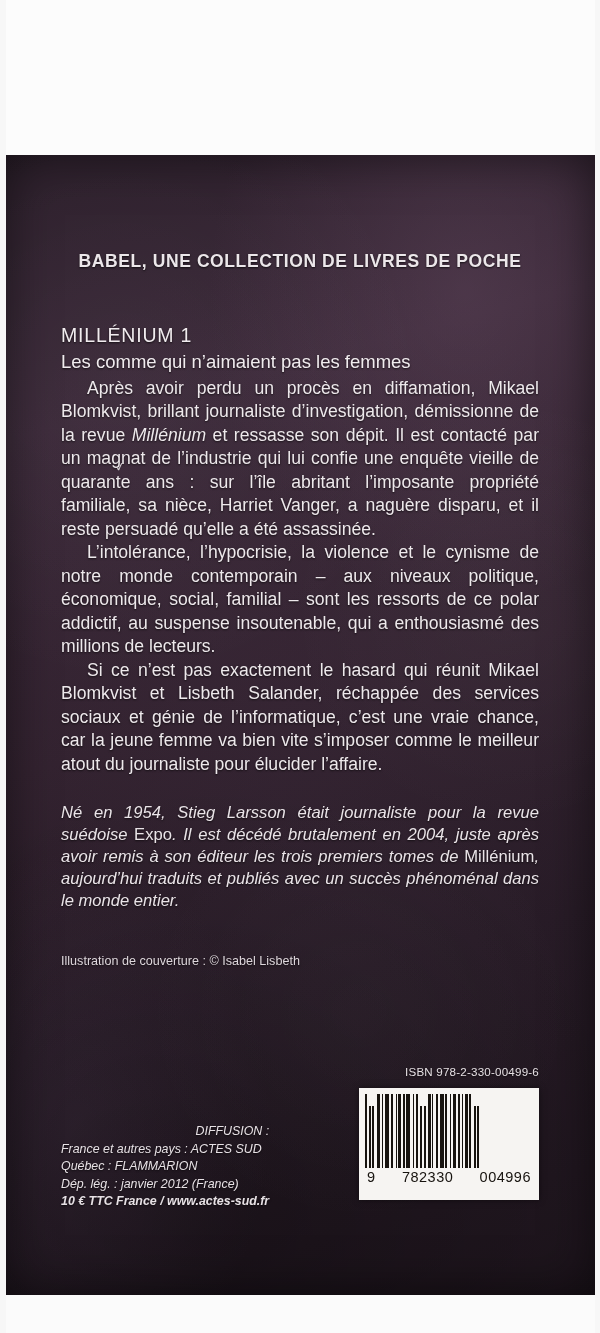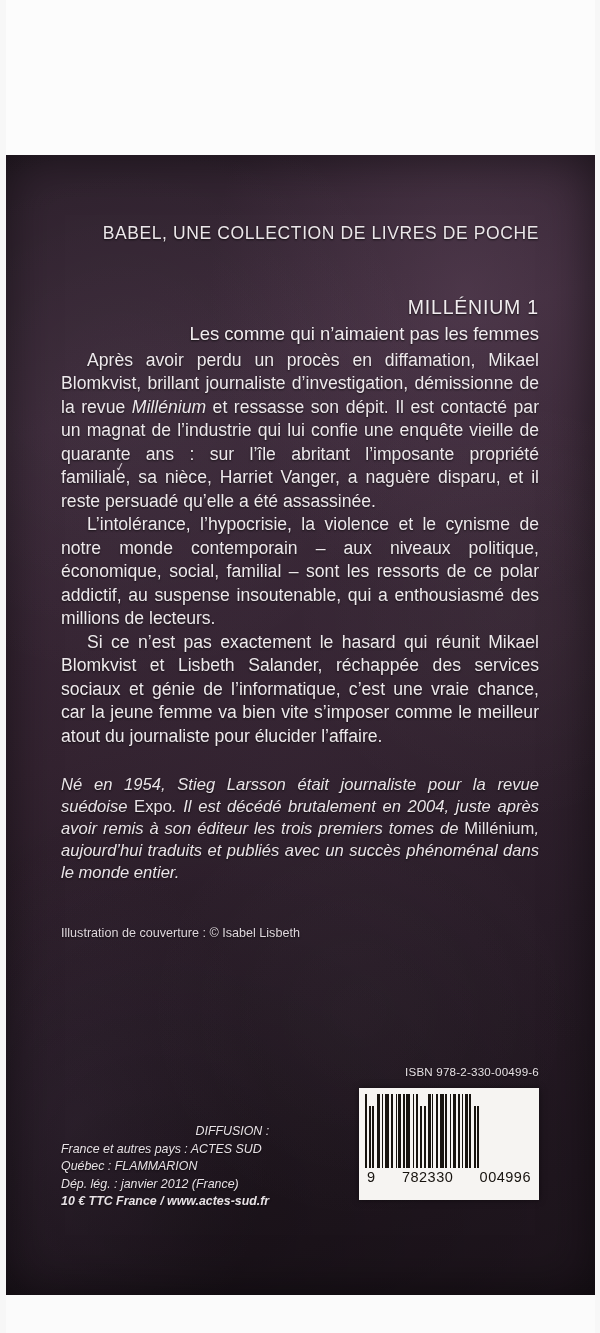--- a/index.html
+++ b/index.html
@@ -75,42 +75,42 @@
     pointer-events: none;
   }
   .inner {
     position: relative;
     z-index: 2;
     padding: 0 56px;
     color: #efeaec;
   }
 
   .collection-line {
-    margin-top: 68px;
+    margin-top: 96px;
     font-size: 17.5px;
     letter-spacing: 0.6px;
     color: #ece7ea;
-    text-align: right;
-    font-weight: 400;
+    text-align: center;
+    font-weight: 700;
     text-shadow: 0 1px 2px rgba(0,0,0,0.7);
     white-space: nowrap;
   }
   .tick {
     position: absolute;
     left: 110px;
     top: 305px;
     color: #d8d2d6;
     font-size: 12px;
     z-index: 3;
     transform: rotate(-12deg);
   }
 
   .title-block {
     margin-top: 52px;
-    text-align: right;
+    text-align: left;
   }
   .series-title {
     font-size: 19.5px;
     letter-spacing: 0.8px;
     color: #f1ecef;
     text-shadow: 0 1px 2px rgba(0,0,0,0.7);
   }
   .subtitle {
     margin-top: 4px;
     font-size: 18.5px;

